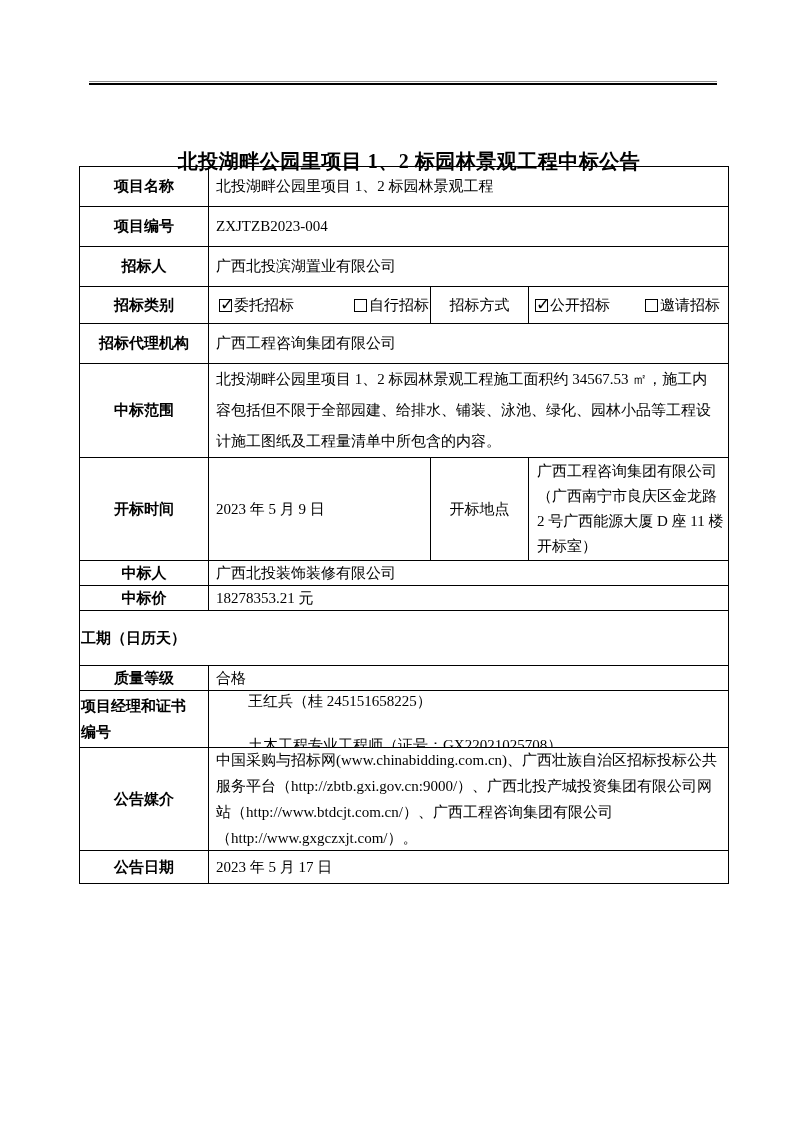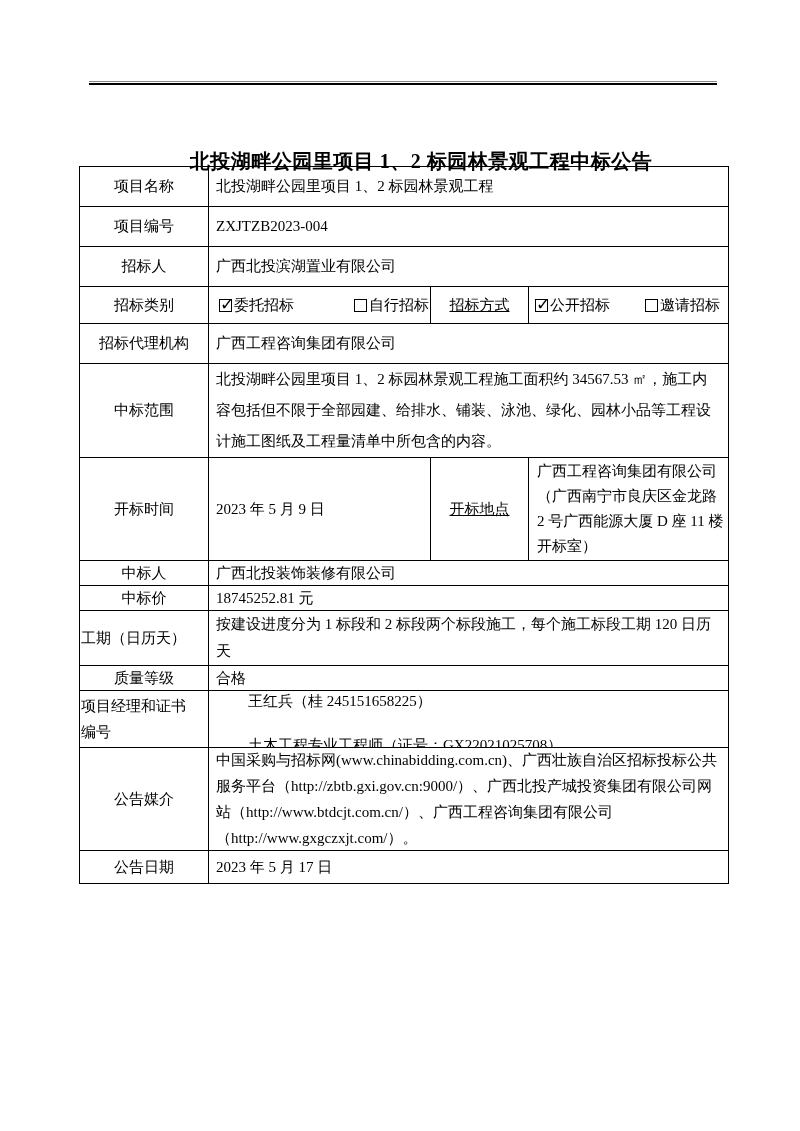--- a/index.html
+++ b/index.html
@@ -5,42 +5,42 @@
   html,body{margin:0;padding:0;}
   body{
     width:800px;height:1131px;position:relative;background:#ffffff;
     font-family:"Liberation Serif","DejaVu Serif",serif;color:#000;
   }
   .header-rule{
     position:absolute;left:89px;top:81px;width:628px;height:1px;
     border-top:1px solid #8a8a8a;border-bottom:2px solid #000;
   }
   .doc-title{
-    position:absolute;left:96px;top:134px;width:650px;
+    position:absolute;left:84px;top:134px;width:650px;
     text-align:center;font-size:20px;font-weight:bold;line-height:28px;
     letter-spacing:0.5px;white-space:nowrap;
   }
   .tbl{
     position:absolute;left:79px;top:166px;width:650px;
     border:1px solid #000;box-sizing:border-box;
     display:flex;flex-direction:column;
   }
   .row{display:flex;border-bottom:1px solid #000;box-sizing:border-box;}
   .row:last-child{border-bottom:none;}
   .cell{
     border-right:1px solid #000;box-sizing:border-box;
     display:flex;align-items:center;font-size:15px;overflow:hidden;
   }
   .cell:last-child{border-right:none;}
-  .label{flex:0 0 129px;width:129px;justify-content:center;text-align:center;padding:0 2px;}
+  .label{flex:0 0 129px;width:129px;justify-content:center;text-align:center;padding:0 2px;font-weight:bold;}
   .label.left{justify-content:flex-start;text-align:left;padding-left:1px;}
   .label.wrap2{padding-right:16px;line-height:26px;}
   .value{flex:1 1 auto;padding-left:7px;padding-right:6px;}
   .mid{flex:0 0 222px;width:222px;}
-  .head2{flex:0 0 98px;width:98px;justify-content:center;text-align:center;padding:0;text-decoration:underline;}
+  .head2{flex:0 0 98px;width:98px;justify-content:center;text-align:center;padding:0;}
   .tail{flex:1 1 auto;}
   .r40{height:40px;} .r37{height:37px;} .r94{height:94px;} .r103{height:103px;}
   .r25{height:25px;} .r55{height:55px;} .r57{height:57px;gap:32px;} .r32{height:32px;}
   .para{line-height:31px;padding-right:14px;}
   .para-media{line-height:26px;padding-right:10px;}
   .para-place{line-height:25px;padding:2px 4px 2px 8px;}
   .duration-val{line-height:27px;padding-right:8px;}
   .pm-val{display:block;padding-top:7px;}
   .pm-val div{line-height:24px;}
   .pm-val div + div{margin-top:20px;}
@@ -122,26 +122,25 @@
     <div class="cell tail para-place">广西工程咨询集团有限公司（广西南宁市良庆区金龙路 2 号广西能源大厦 D 座 11 楼开标室）</div>
   </div>
 
   <div class="row r25">
     <div class="cell label">中标人</div>
     <div class="cell value">广西北投装饰装修有限公司</div>
   </div>
 
   <div class="row r25">
     <div class="cell label">中标价</div>
-    <div class="cell value">18745252.81 元</div>
+    <div class="cell value">18278353.21 元</div>
   </div>
 
   <div class="row r55">
     <div class="cell label left">工期（日历天）</div>
-    <div class="cell value duration-val">按建设进度分为 1 标段和 2 标段两个标段施工，每个施工标段工期 120 日历天</div>
   </div>
 
   <div class="row r25">
     <div class="cell label">质量等级</div>
     <div class="cell value">合格</div>
   </div>
 
   <div class="row r57">
     <div class="cell label left wrap2">项目经理和证书编号</div>
     <div class="cell value">

